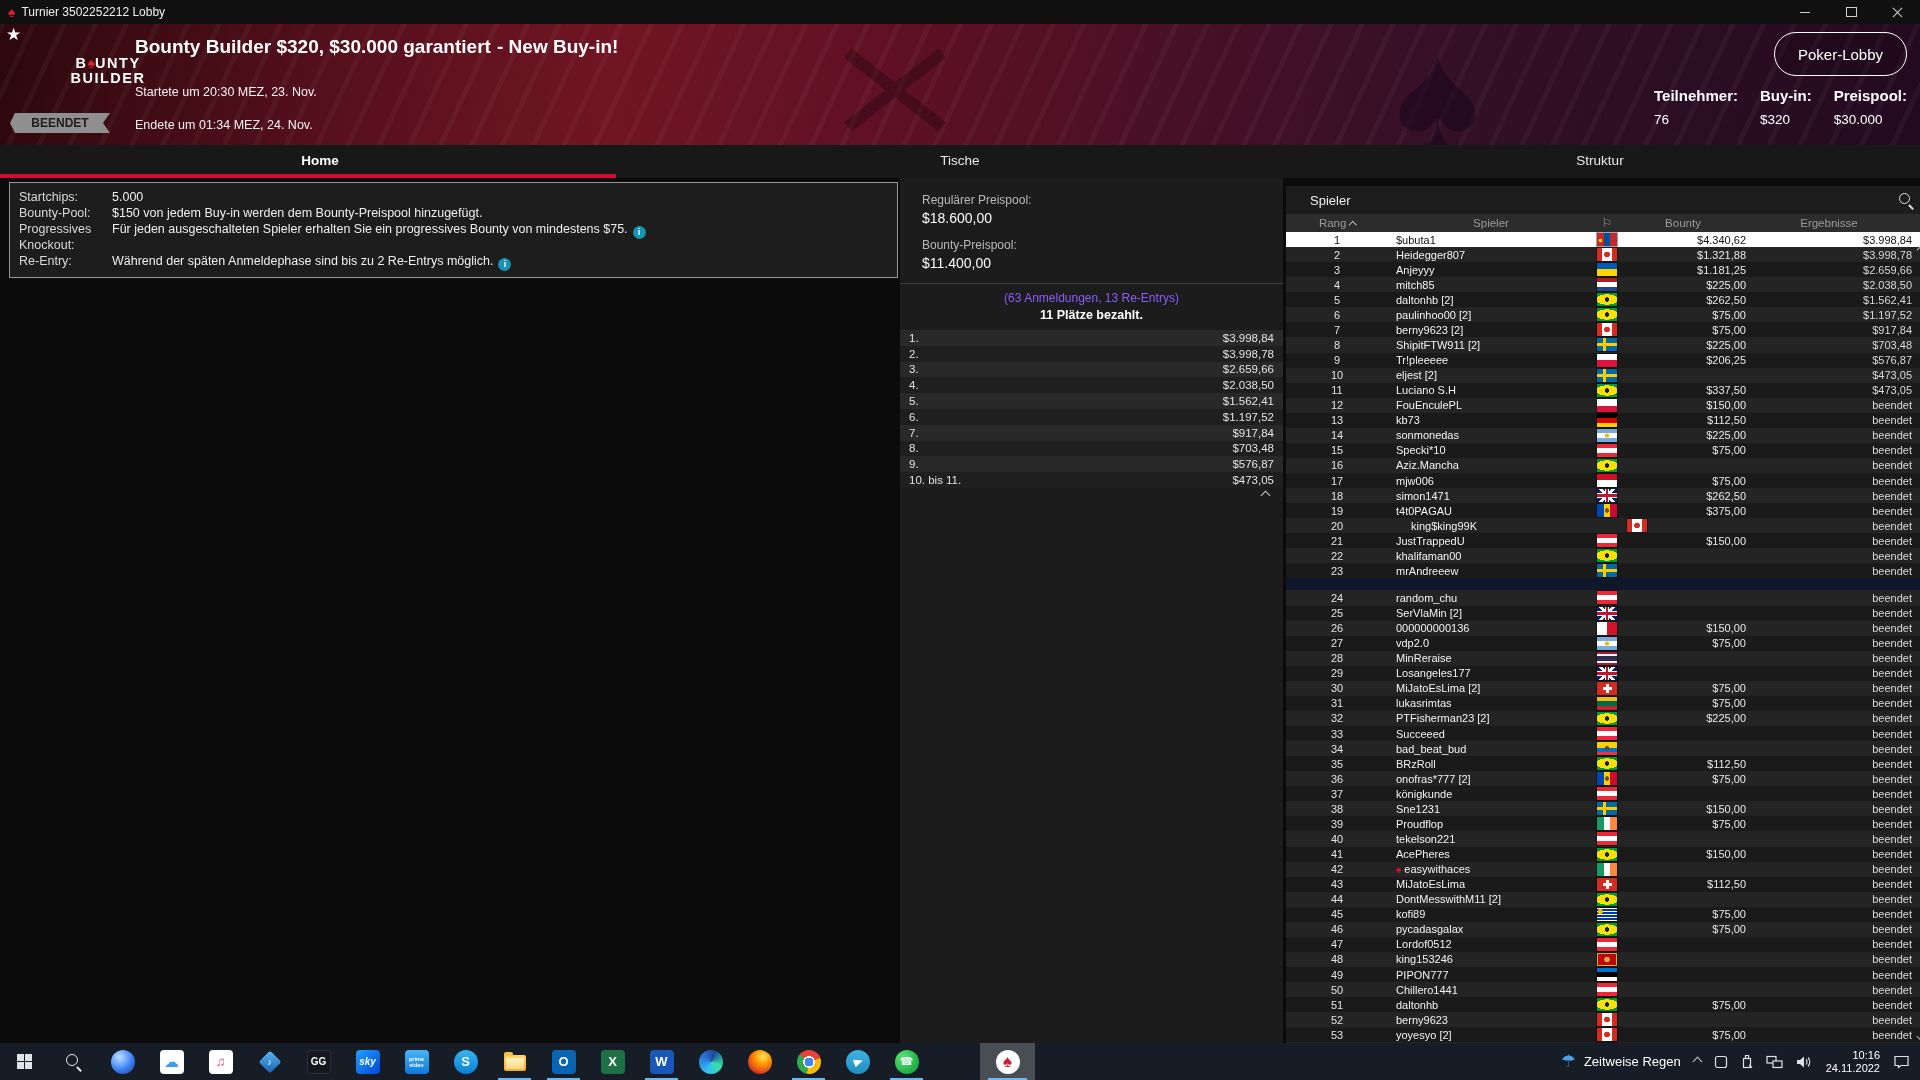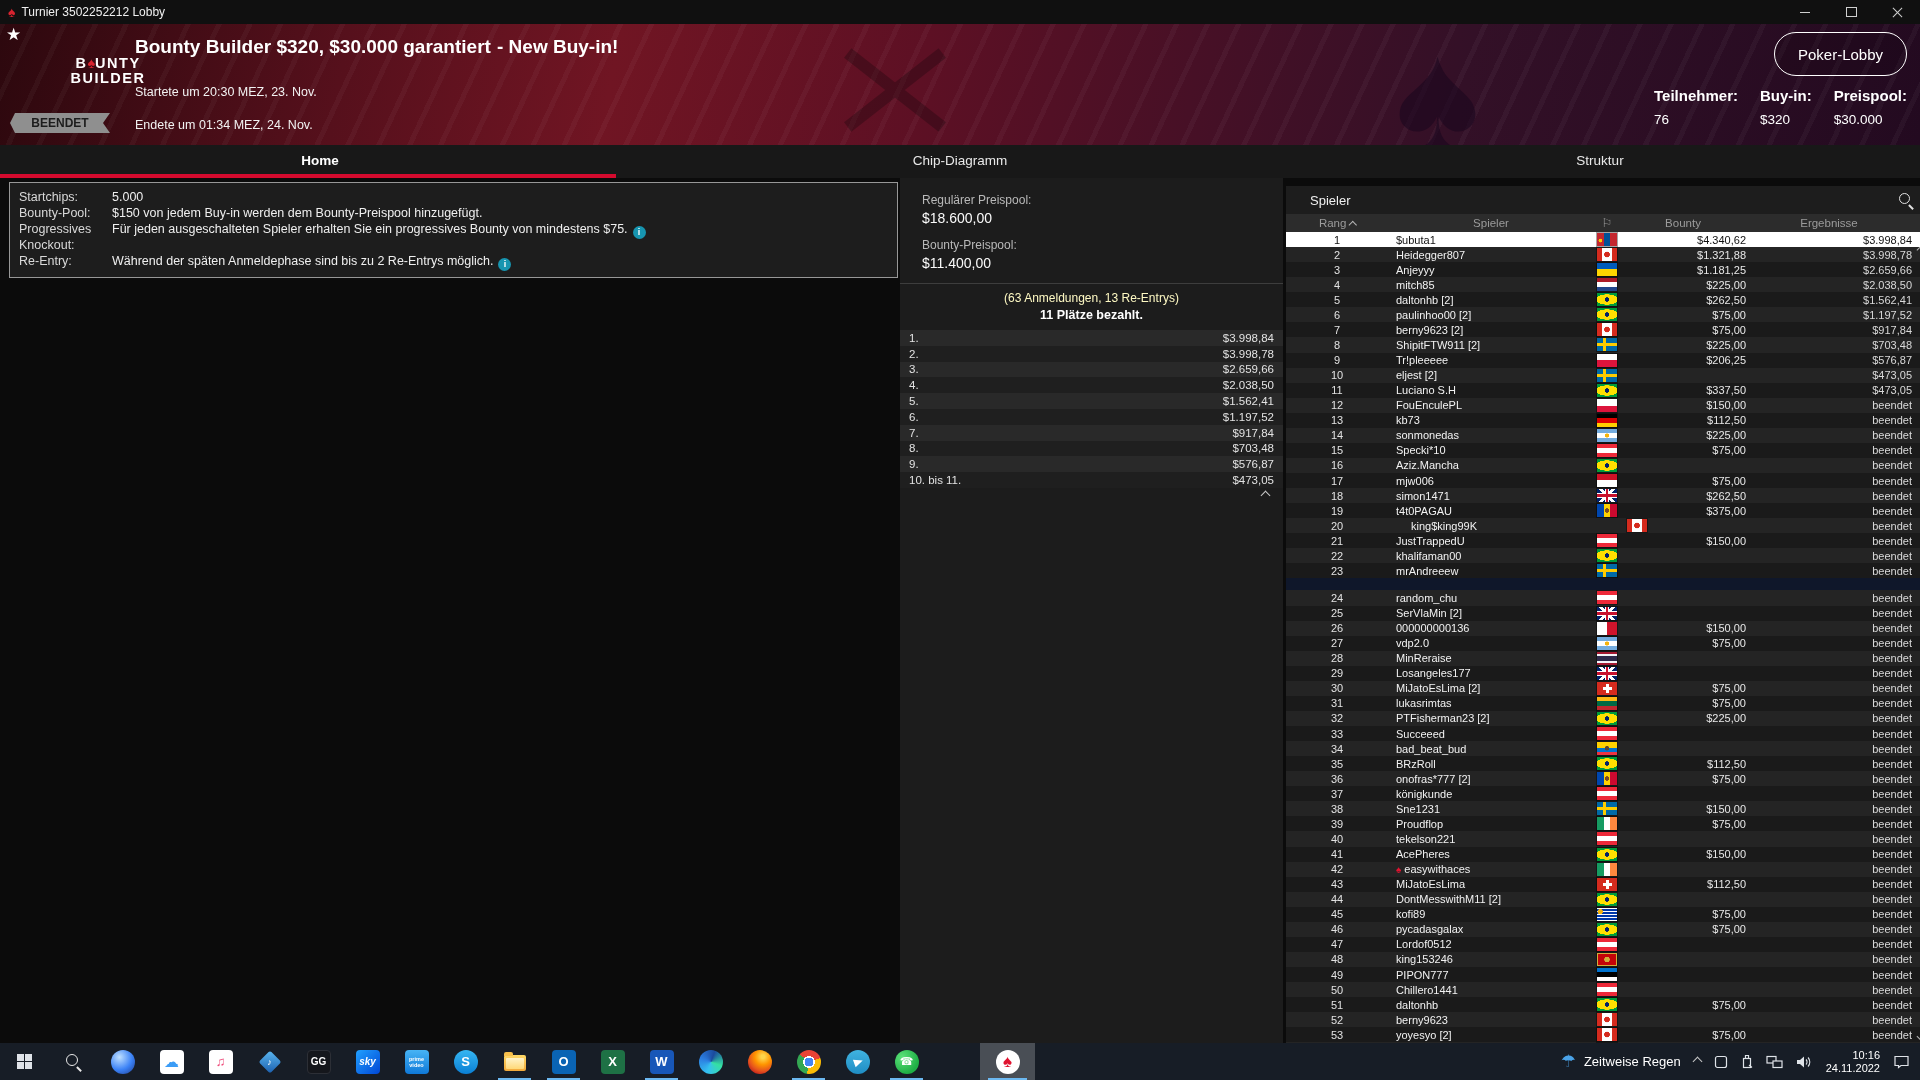--- a/index.html
+++ b/index.html
@@ -64,21 +64,21 @@
     font-size:9px;font-weight:bold;align-items:center;justify-content:center;margin-left:5px;
     vertical-align:-2px;font-style:normal;}
 
   
   .mid-panel{position:absolute;left:900px;top:0;width:383px;height:865px;background:#1c1c1c;}
   .pt-block{padding-left:22px;margin-bottom:12px;}
   .pt-block:first-child{padding-top:15px;}
   .pt-label{color:#b9b9b9;font-size:12px;}
   .pt-value{color:#fafafa;font-size:14px;margin-top:3px;}
   .mid-div{border-top:1px solid #3d3d3d;margin:0 0 7px 0;}
-  .reg-line{text-align:center;color:#fef9c3;font-size:12px;}
+  .reg-line{text-align:center;color:#8b5cf6;font-size:12px;}
   .paid-line{text-align:center;color:#fff;font-size:12.5px;font-weight:bold;margin:3px 0 8px 0;}
   .prow{display:flex;justify-content:space-between;align-items:center;height:15.8px;
     padding:0 9px;font-size:11.5px;color:#e2e2e2;}
   .prow.odd{background:#292929;} .prow.even{background:#1f1f1f;}
   .collapse-row{display:flex;justify-content:flex-end;padding:4px 14px 0 0;}
   .chev{display:inline-block;width:6px;height:6px;border-left:1.5px solid #c8c8c8;border-top:1.5px solid #c8c8c8;}
   .chev.up{transform:rotate(45deg);} .chev.down{transform:rotate(225deg);}
   .chev.small{width:4.5px;height:4.5px;border-color:#b5b5b5;}
 
   
@@ -236,21 +236,21 @@
         </div>
         <div class="stat">
           <span class="s-label">Preispool:</span>
           <span class="s-value">$30.000</span>
         </div>
       </div>
   </div>
 
   <div class="tabbar" id="tabs">
       <div class="tab active"><span>Home</span></div>
-      <div class="tab"><span>Chip-Diagramm</span></div>
+      <div class="tab"><span>Tische</span></div>
       <div class="tab"><span>Struktur</span></div>
     </div>
 
   <div class="content">
 
     <div class="info-box" id="infoRows">
         <div class="ilabel">Startchips:</div>
         <div class="ival"><span>5.000</span></div>
         <div class="ilabel">Bounty-Pool:</div>
         <div class="ival"><span>$150 von jedem Buy-in werden dem Bounty-Preispool hinzugefügt.</span></div>

